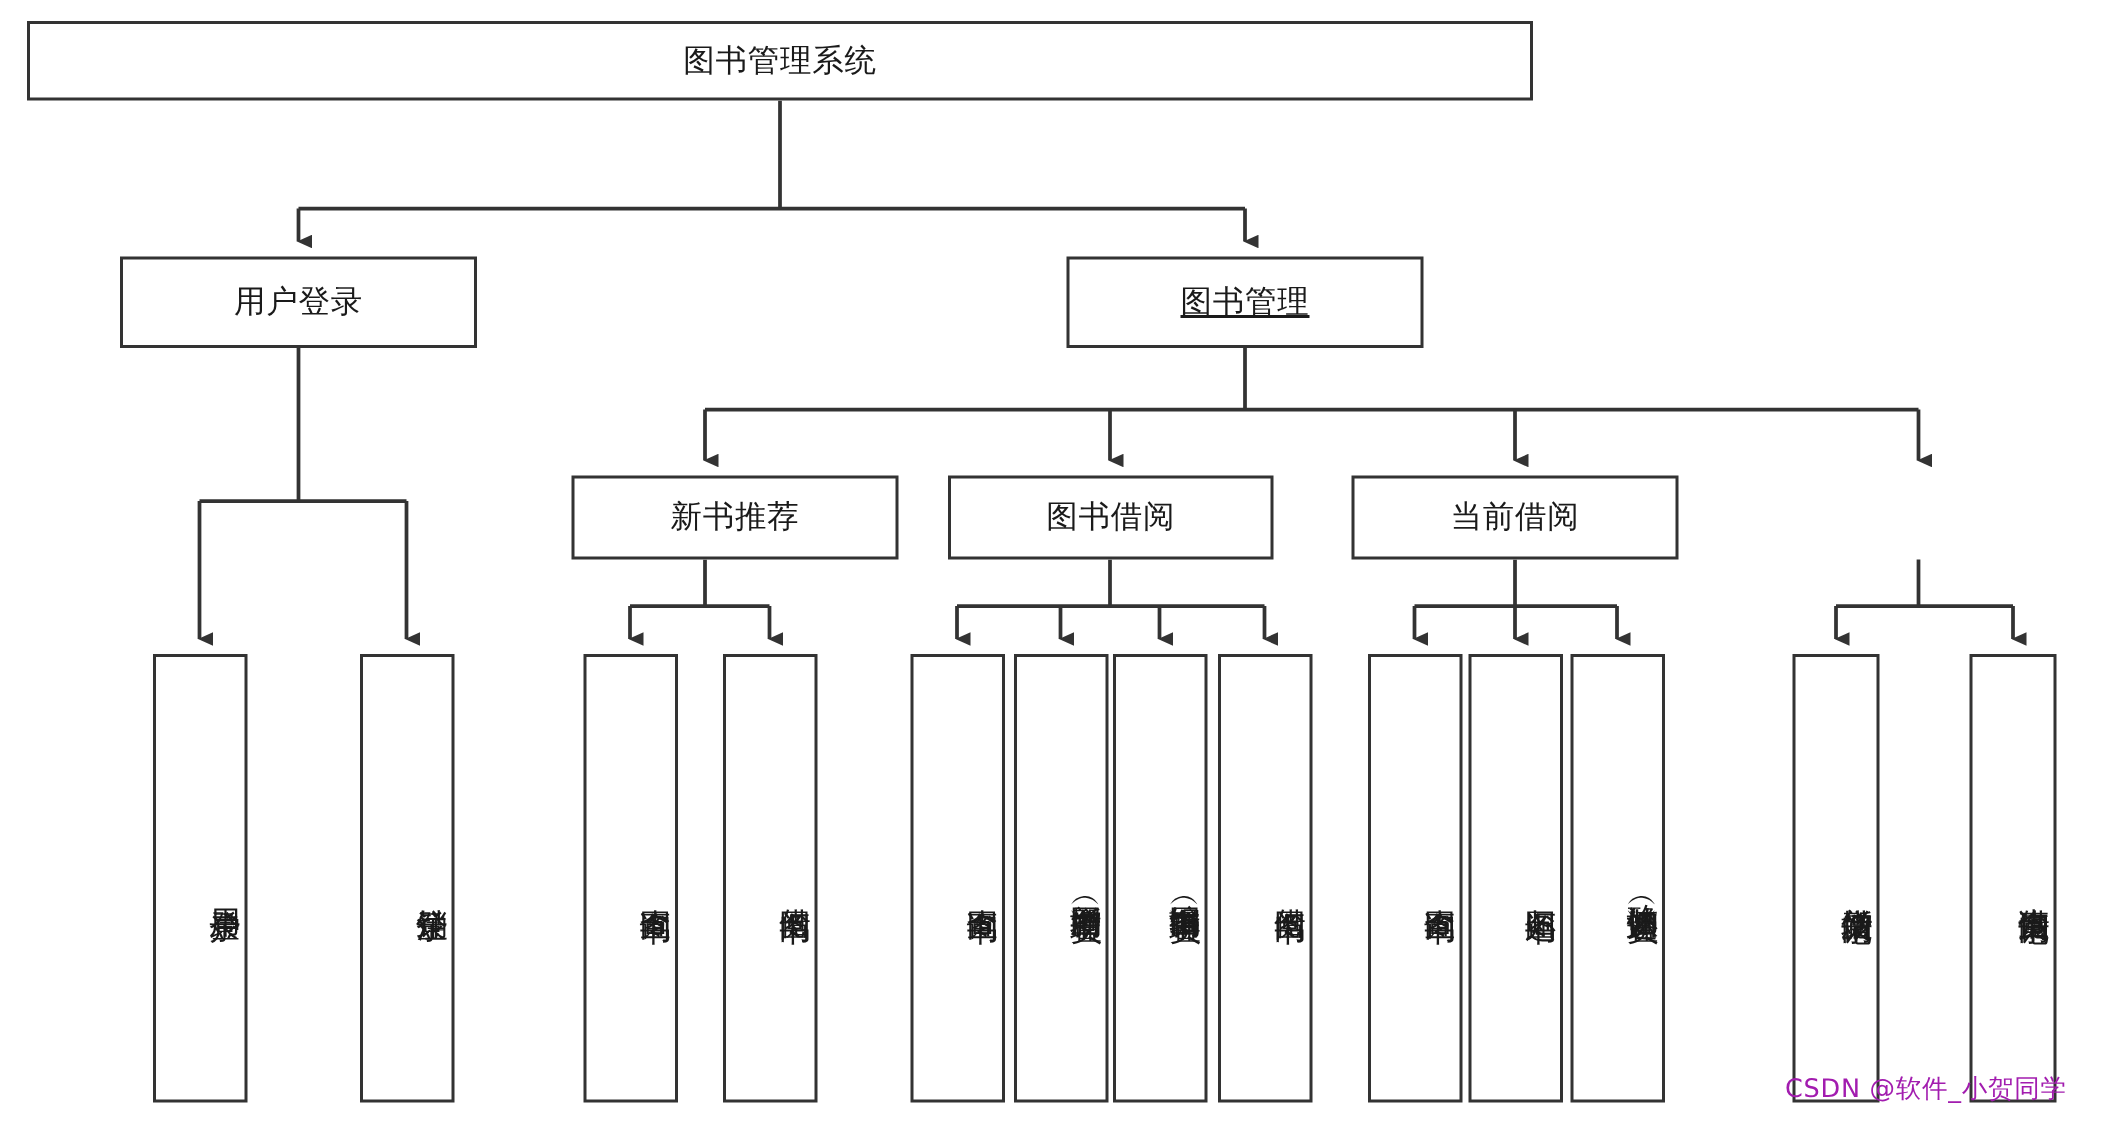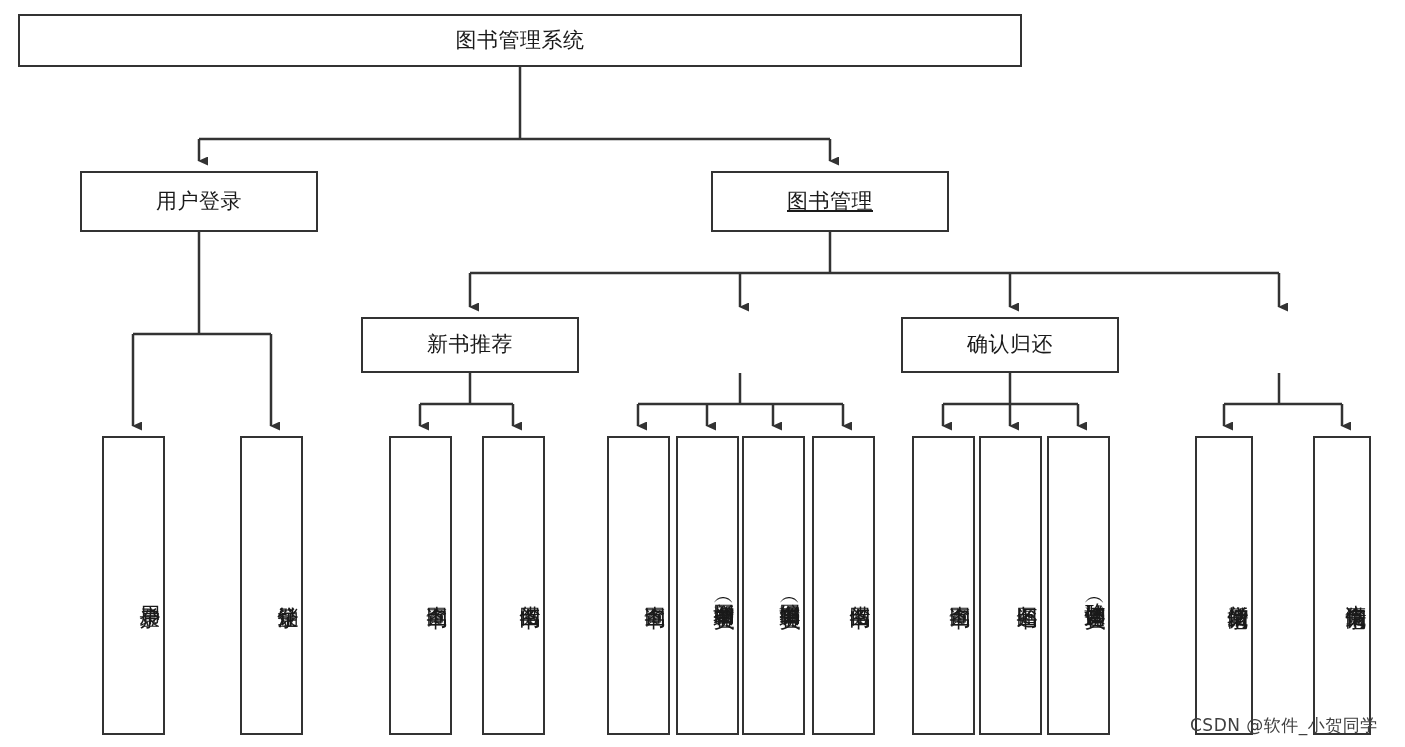--- a/index.html
+++ b/index.html
@@ -52,21 +52,21 @@
   .node-v > span {
     writing-mode: vertical-rl;
     text-orientation: upright;
     white-space: nowrap;
   }
   #watermark {
     position: absolute;
     left: 1190px;
     top: 714px;
     font-size: 17px;
-    color: #404040;
+    color: #a21caf;
     white-space: nowrap;
     letter-spacing: 0.5px;
   }
 </style>
 </head>
 <body>
 
 <div id="diagram-root">
 
   <svg id="diagram-svg" viewBox="0 0 1405 747" xmlns="http://www.w3.org/2000/svg">
@@ -123,25 +123,28 @@
     <span>图书管理系统</span>
   </div>
 
   <div class="node node-h" style="left:80px; top:171px; width:238px; height:61px;">
     <span>用户登录</span>
   </div>
   <div class="node node-h" style="left:711px; top:171px; width:238px; height:61px;text-decoration:underline;">
     <span>图书管理</span>
   </div>
 
-  <div class="node node-h" style="left:361px; top:317px; width:218px; height:56px;justify-content:center;">
+  <div class="node node-h" style="left:381px; top:317px; width:218px; height:56px;justify-content:center;">
     <span>新书推荐</span>
   </div>
+  <div class="node node-h" style="left:632px; top:317px; width:217px; height:56px;">
+    <span>图书借阅</span>
+  </div>
   <div class="node node-h" style="left:901px; top:317px; width:218px; height:56px;">
-    <span>确认归还</span>
+    <span>当前借阅</span>
   </div>
 
   <div class="node node-v" style="left:102px; top:436px; width:63px; height:299px;">
     <span>用户登录</span>
   </div>
   <div class="node node-v" style="left:240px; top:436px; width:63px; height:299px;">
     <span>注销登录</span>
   </div>
 
   <div class="node node-v" style="left:389px; top:436px; width:63px; height:299px;">

